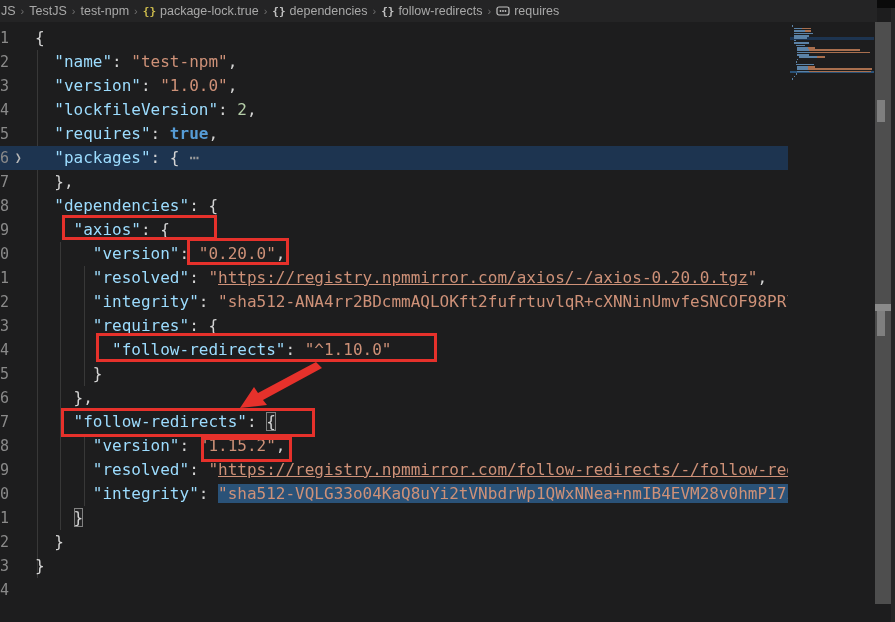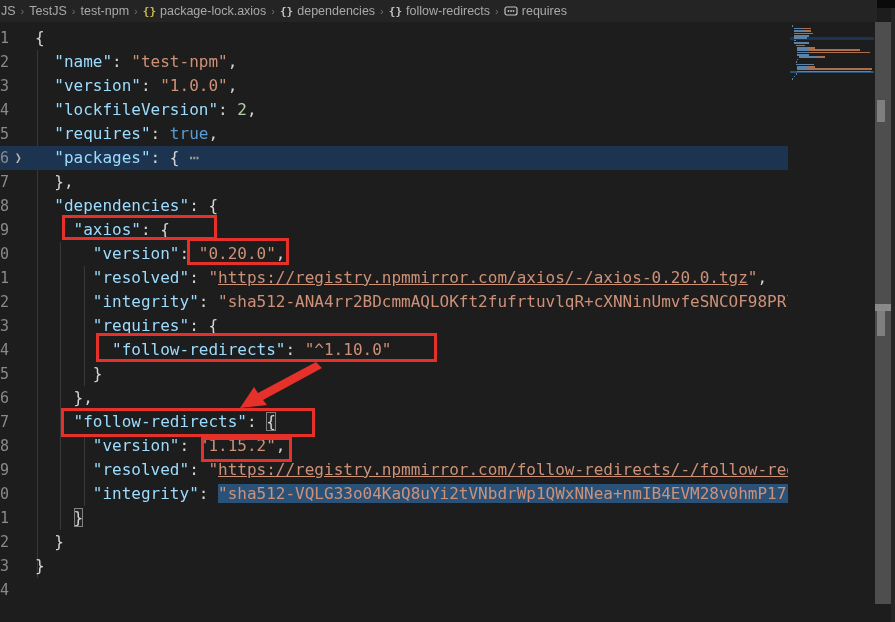--- a/index.html
+++ b/index.html
@@ -14,21 +14,21 @@
   .crumb .braces{font-family:"DejaVu Sans Mono",monospace;font-size:11px;font-weight:bold;color:#c2c2c2;}
   .crumb .braces.yellow{color:#cbba4c;}
   
   #editor{position:absolute;left:0;top:22px;width:788px;height:584px;overflow:hidden;
           font-size:16px;line-height:24px;color:#d4d4d4;padding-top:4px;box-sizing:border-box;}
   .line{position:relative;height:24px;white-space:pre;padding-left:35px;}
   .line.fold{background:#1d3450;}
   .gut{position:absolute;left:-11px;top:0;width:20px;text-align:right;color:#8a8a8a;font-size:15px;}
   .chev{position:absolute;left:15px;top:0;color:#b8b8b8;font-size:11px;transform:scale(1,1.2);}
   .k{color:#9cdcfe;} .s{color:#ce9178;} .u{color:#ce9178;text-decoration:underline;}
-  .n{color:#b5cea8;} .b{color:#569cd6;} .p{color:#d4d4d4;} .d{color:#9b9b9b;}
+  .n{color:#b5cea8;} .b{color:#569cd6;font-weight:bold;} .p{color:#d4d4d4;} .d{color:#9b9b9b;}
   .sel{background:#2a5278;}
   .bm{outline:1px solid #818181;outline-offset:-1px;background:rgba(90,90,90,.12);}
   .guide{position:absolute;width:1px;background:#383838;}
   
   #overlay{position:absolute;left:0;top:22px;width:895px;height:600px;pointer-events:none;}
   .redbox{position:absolute;border:3px solid #e6312b;box-sizing:border-box;}
   
   #minimap{position:absolute;left:790px;top:25px;width:84px;height:560px;cursor:pointer;}
   .mm-row{position:relative;height:2.4px;}
   .mm-bar{position:absolute;top:0.4px;height:1.6px;}
@@ -54,21 +54,21 @@
       <span class="crumb">
         <span>TestJS</span>
       </span>
       <span class="crumb-sep">›</span>
       <span class="crumb">
         <span>test-npm</span>
       </span>
       <span class="crumb-sep">›</span>
       <span class="crumb">
         <span class="braces yellow">{}</span>
-        <span>package-lock.axios</span>
+        <span>package-lock.true</span>
       </span>
       <span class="crumb-sep">›</span>
       <span class="crumb">
         <span class="braces">{}</span>
         <span>dependencies</span>
       </span>
       <span class="crumb-sep">›</span>
       <span class="crumb">
         <span class="braces">{}</span>
         <span>follow-redirects</span>

